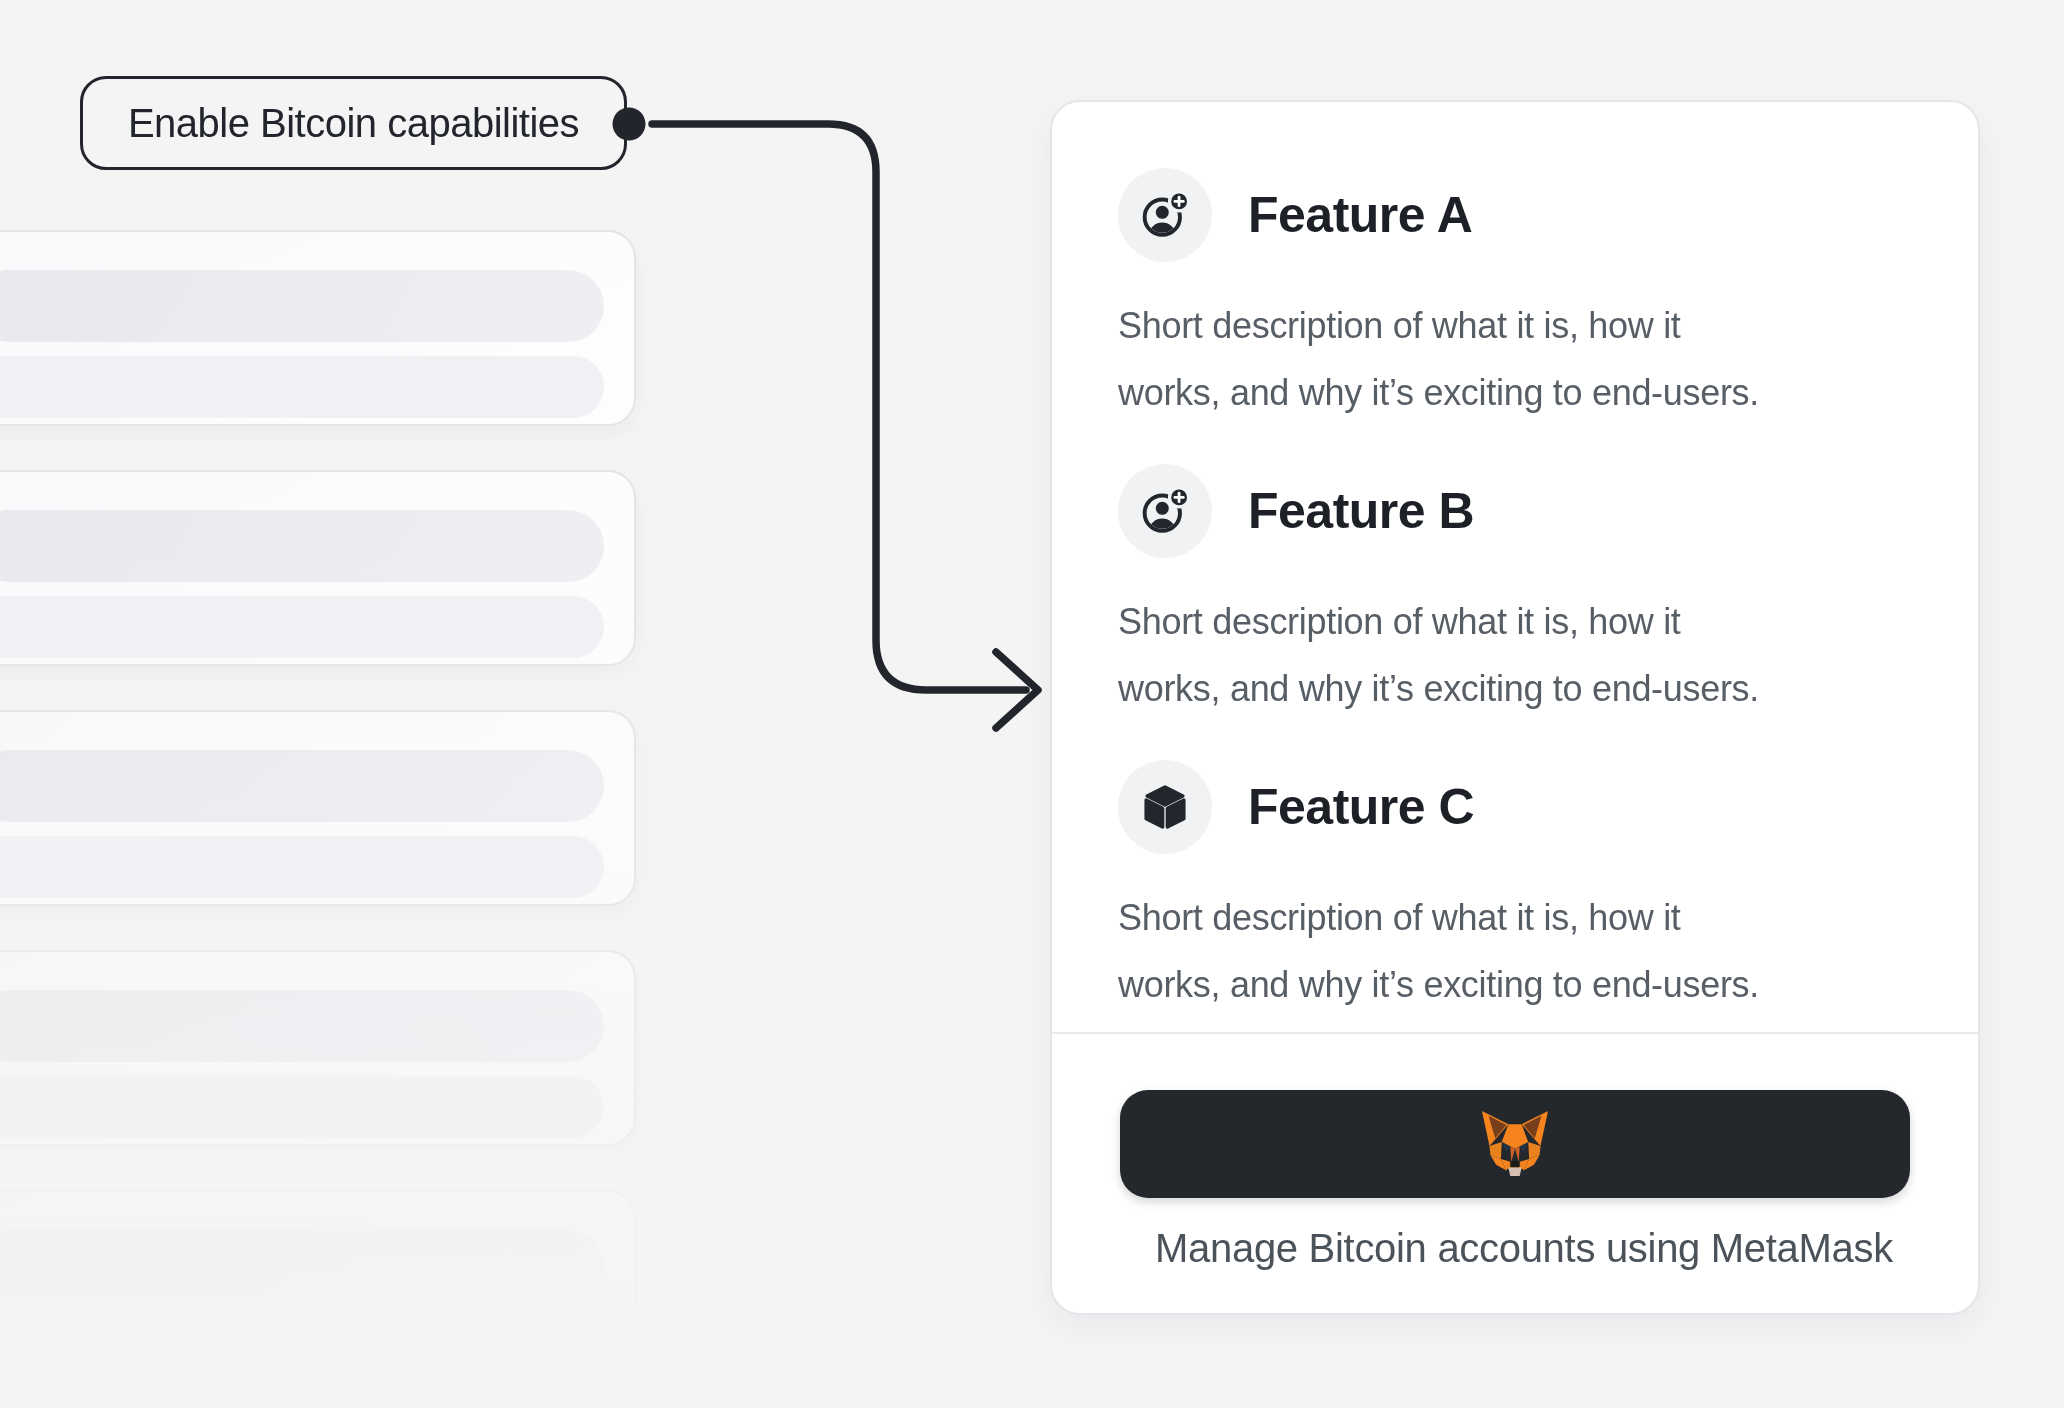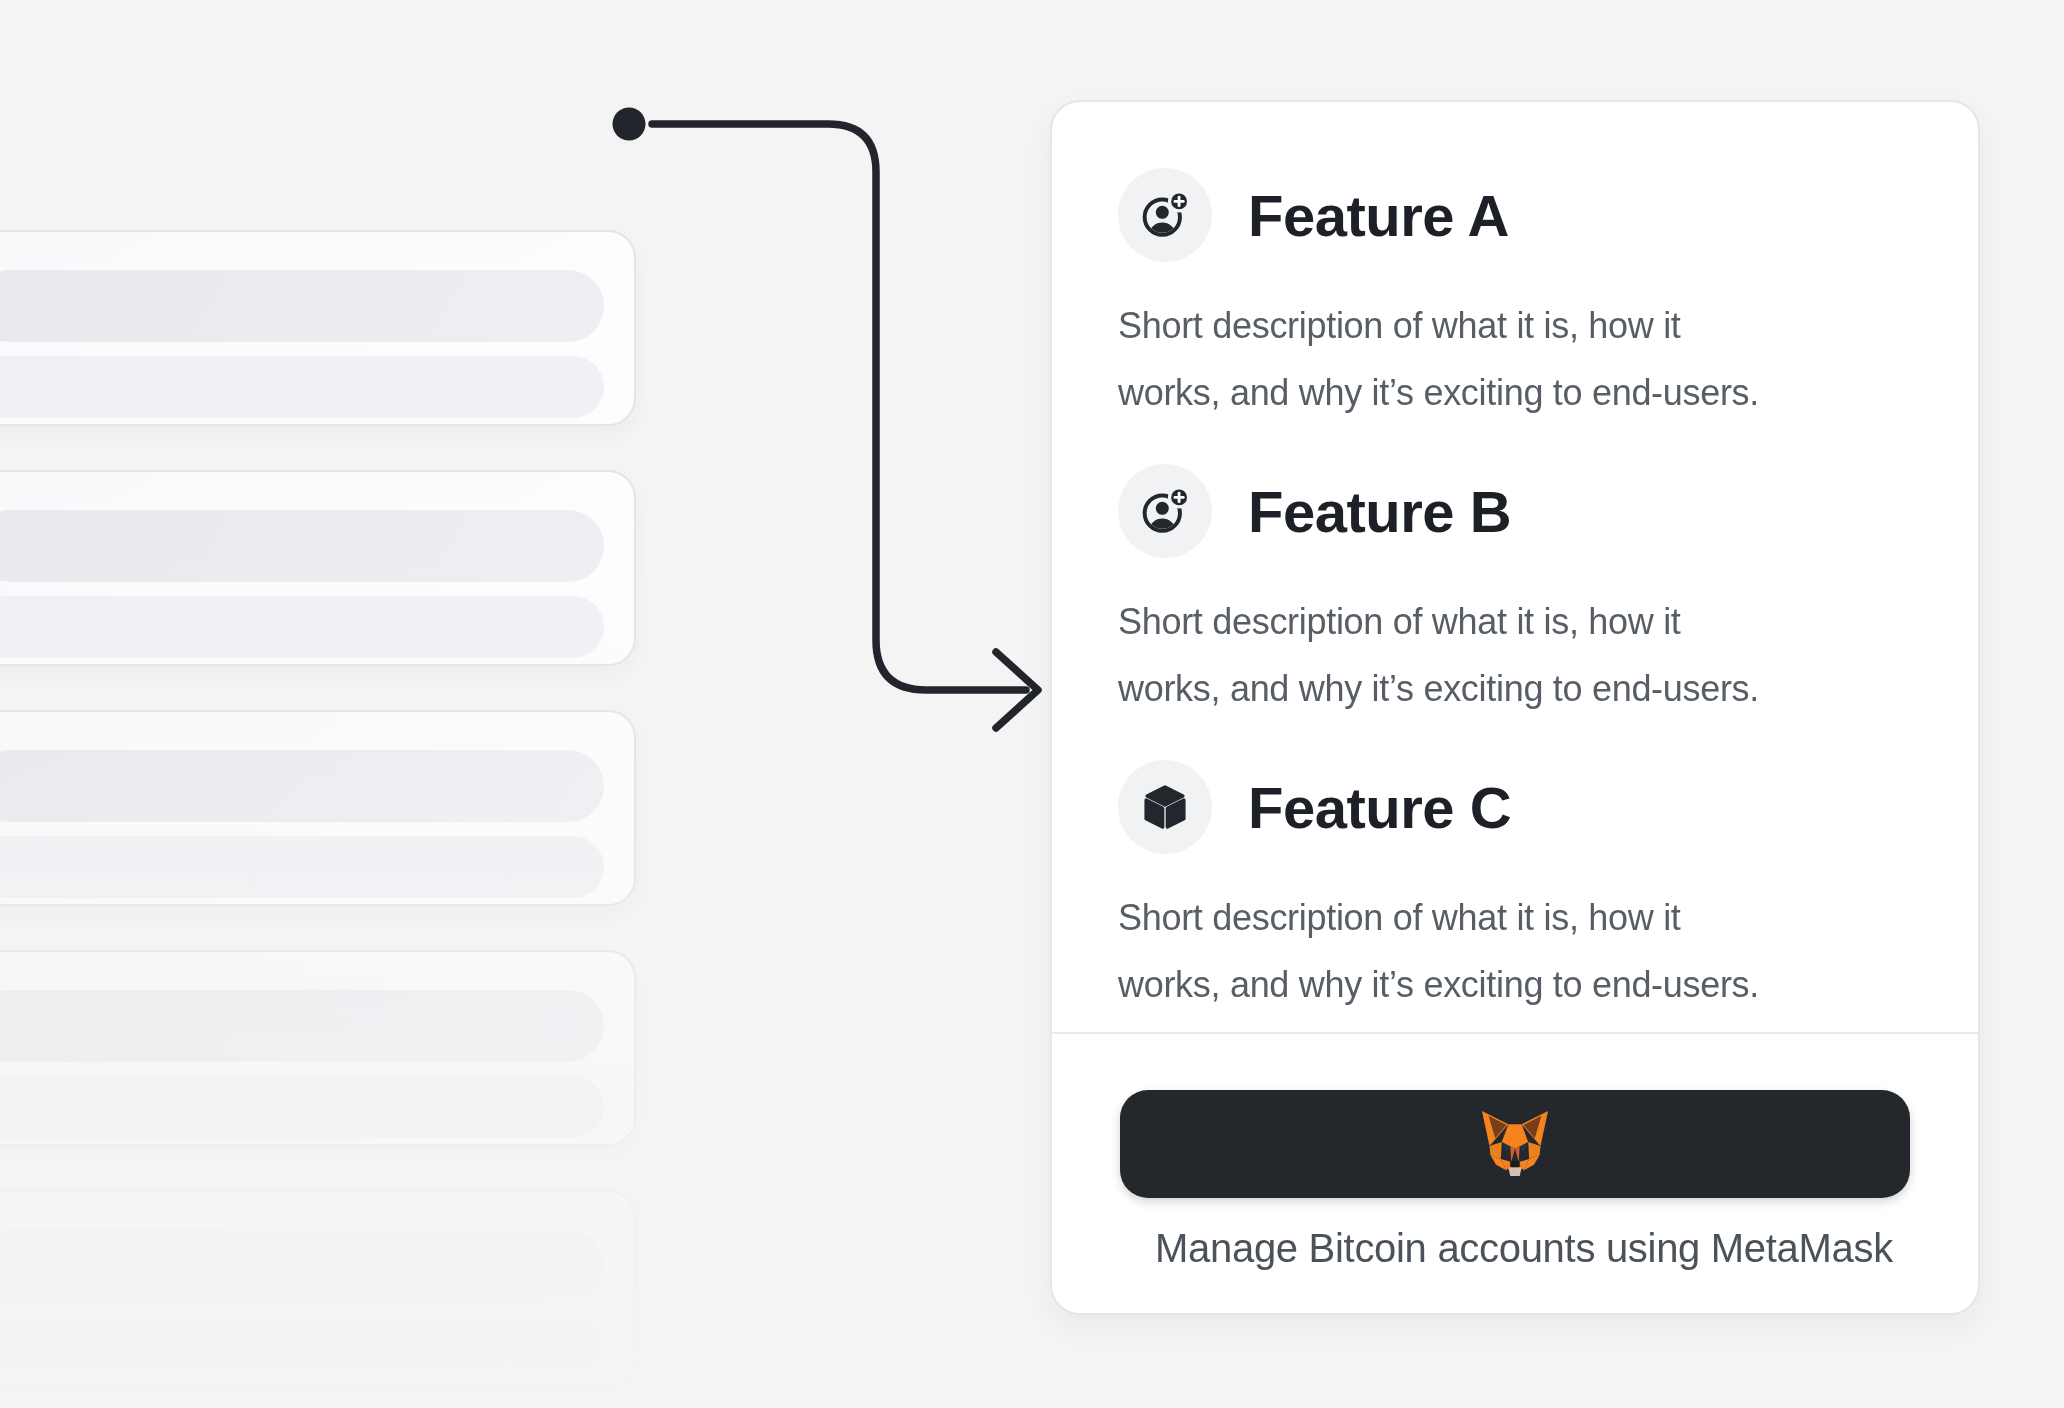--- a/index.html
+++ b/index.html
@@ -78,21 +78,21 @@
   .feature-row{position:absolute;left:66px;right:60px;}
   .row-a{top:66px;} .row-b{top:362px;} .row-c{top:658px;}
   .icon-circle{
     position:absolute;left:0;top:0;width:94px;height:94px;border-radius:50%;
     background:var(--icon-circle-bg);
     display:flex;align-items:center;justify-content:center;
   }
   .feature-title{
     position:absolute;left:130px;top:0;height:94px;
     display:flex;align-items:center;
-    font-size:58px;font-weight:700;color:var(--text-primary);letter-spacing:-0.5px;white-space:nowrap;
+    font-size:50px;font-weight:700;color:var(--text-primary);letter-spacing:-0.5px;white-space:nowrap;
   }
   .feature-desc{
     position:absolute;left:0;top:124px;
     font-size:36px;font-weight:400;color:var(--text-secondary);
     line-height:67px;letter-spacing:-0.3px;
   }
   .feature-desc span{display:block;white-space:nowrap;}
 
   .separator{position:absolute;left:0;top:930px;width:100%;height:2px;background:var(--separator);}
 
@@ -140,20 +140,23 @@
     </div>
     <div class="skeleton-fade"></div>
   </div>
 
   <svg class="connector-svg" viewBox="0 0 2064 1408">
     <path d="M 652 124 L 828 124 Q 876 124 876 172 L 876 640 Q 876 690 926 690 L 1026 690" fill="none" stroke="#22262c" stroke-width="7.5" stroke-linecap="round"></path>
     <path d="M 996 652 L 1038 690 L 996 728" fill="none" stroke="#22262c" stroke-width="7.5" stroke-linecap="round" stroke-linejoin="round"></path>
     <circle cx="629" cy="124" r="16.5" fill="#22262c"></circle>
   </svg>
 
+  <div class="callout">
+    <span class="callout-label">Enable Bitcoin capabilities</span>
+  </div>
 
   <div class="panel">
 
     <div class="feature-row row-a">
       <div class="icon-circle">
         <span class="icon">
           <svg width="52" height="52" viewBox="0 0 48 48">
             <circle cx="21.5" cy="26" r="16.3" fill="none" stroke="#23272d" stroke-width="3.6"></circle>
             <circle cx="21.5" cy="21.5" r="6" fill="#23272d"></circle>
             <clipPath id="ucA">

